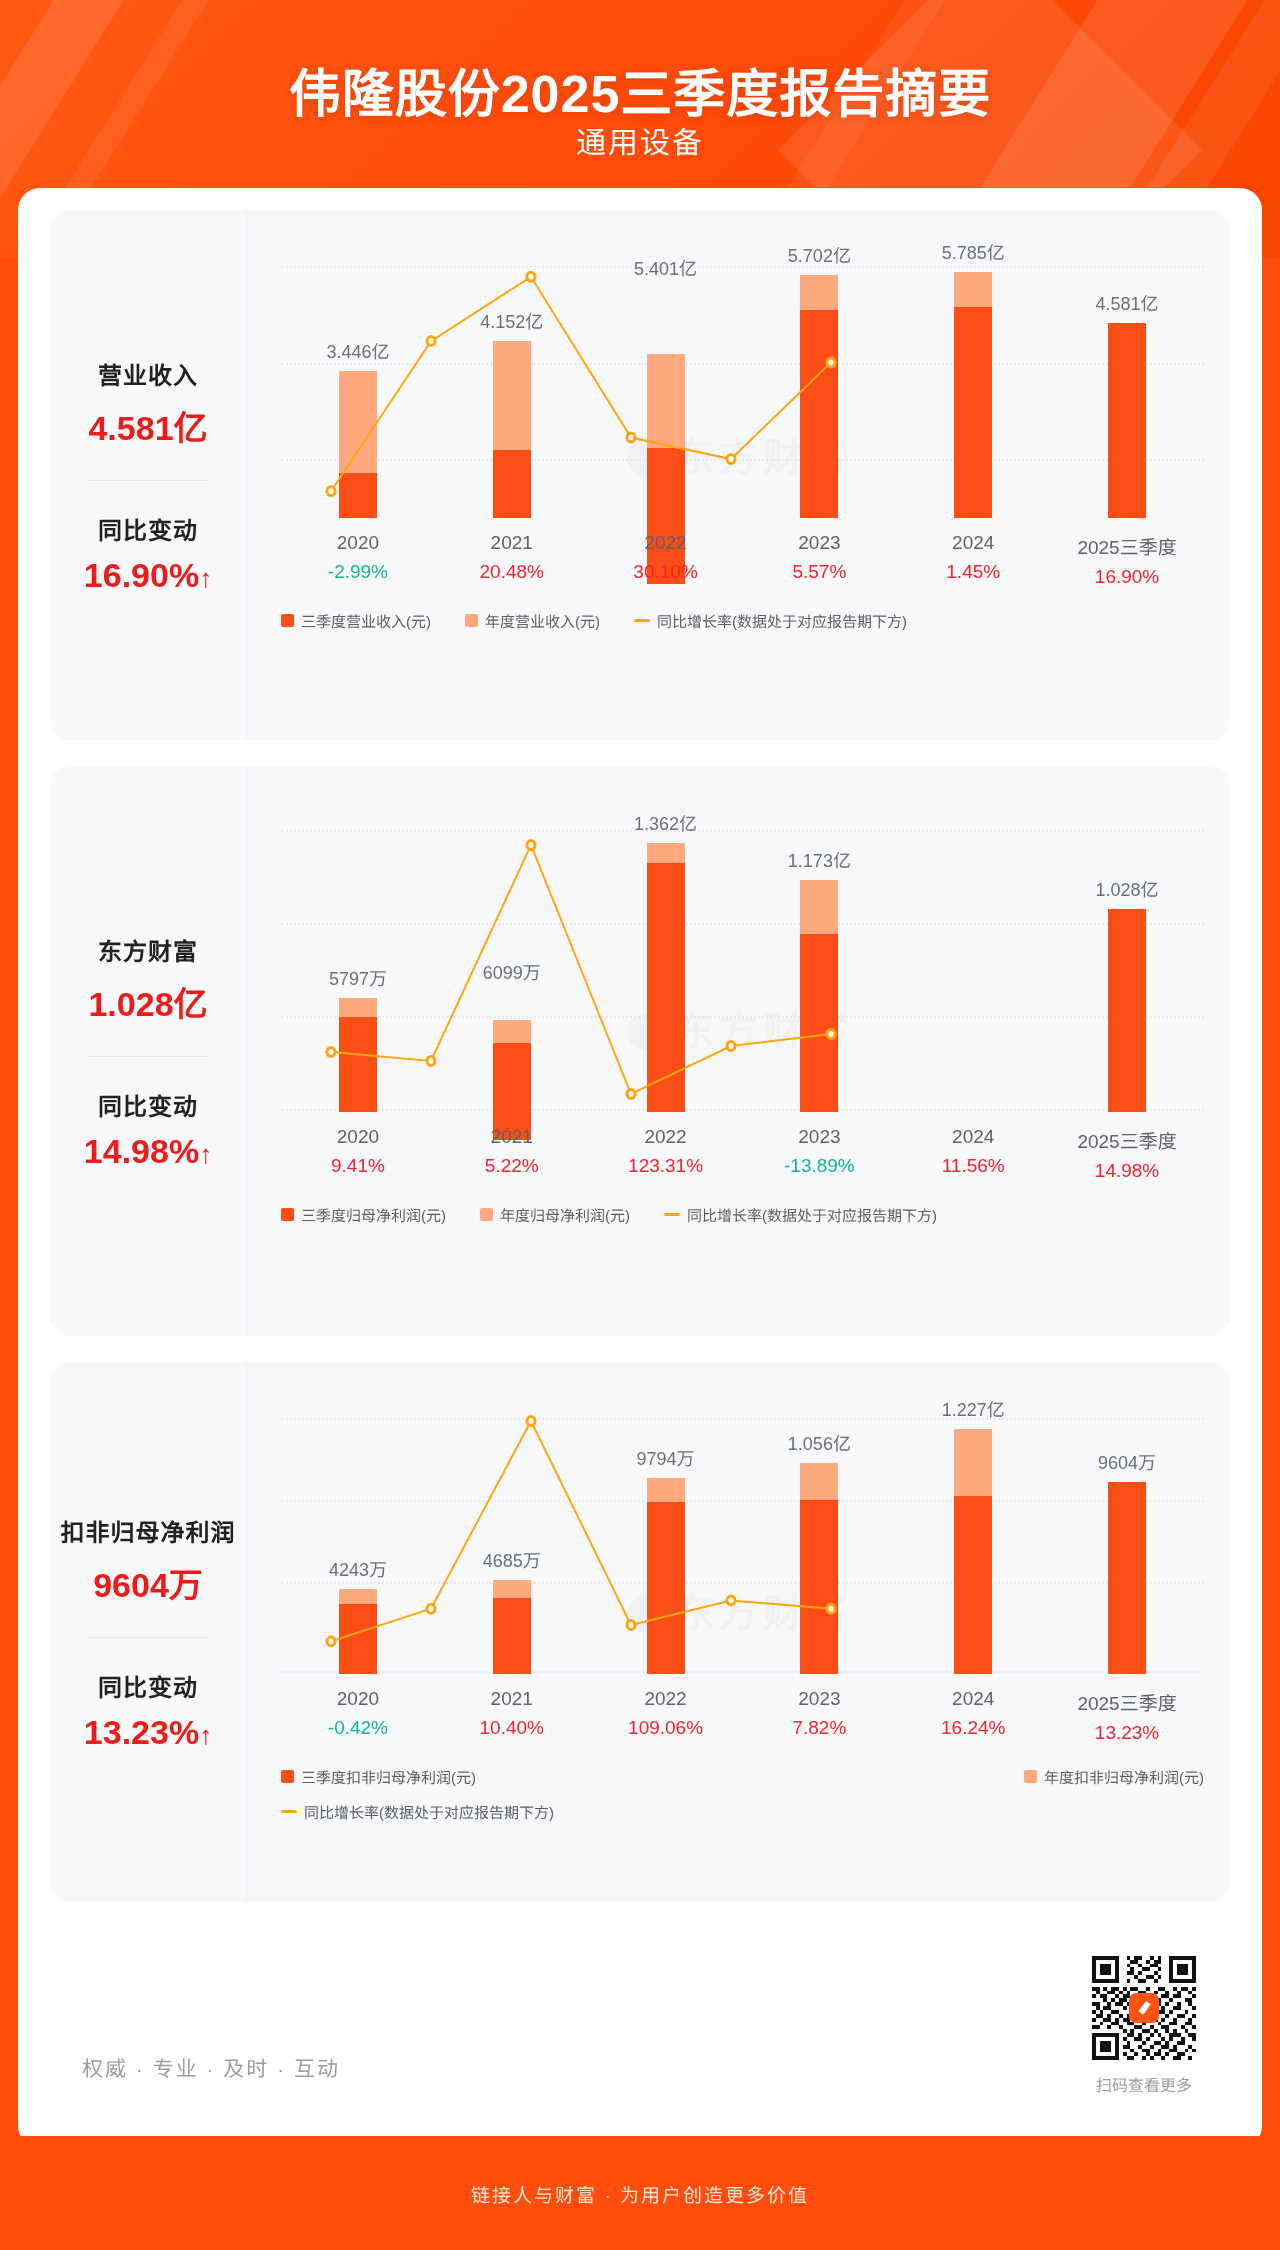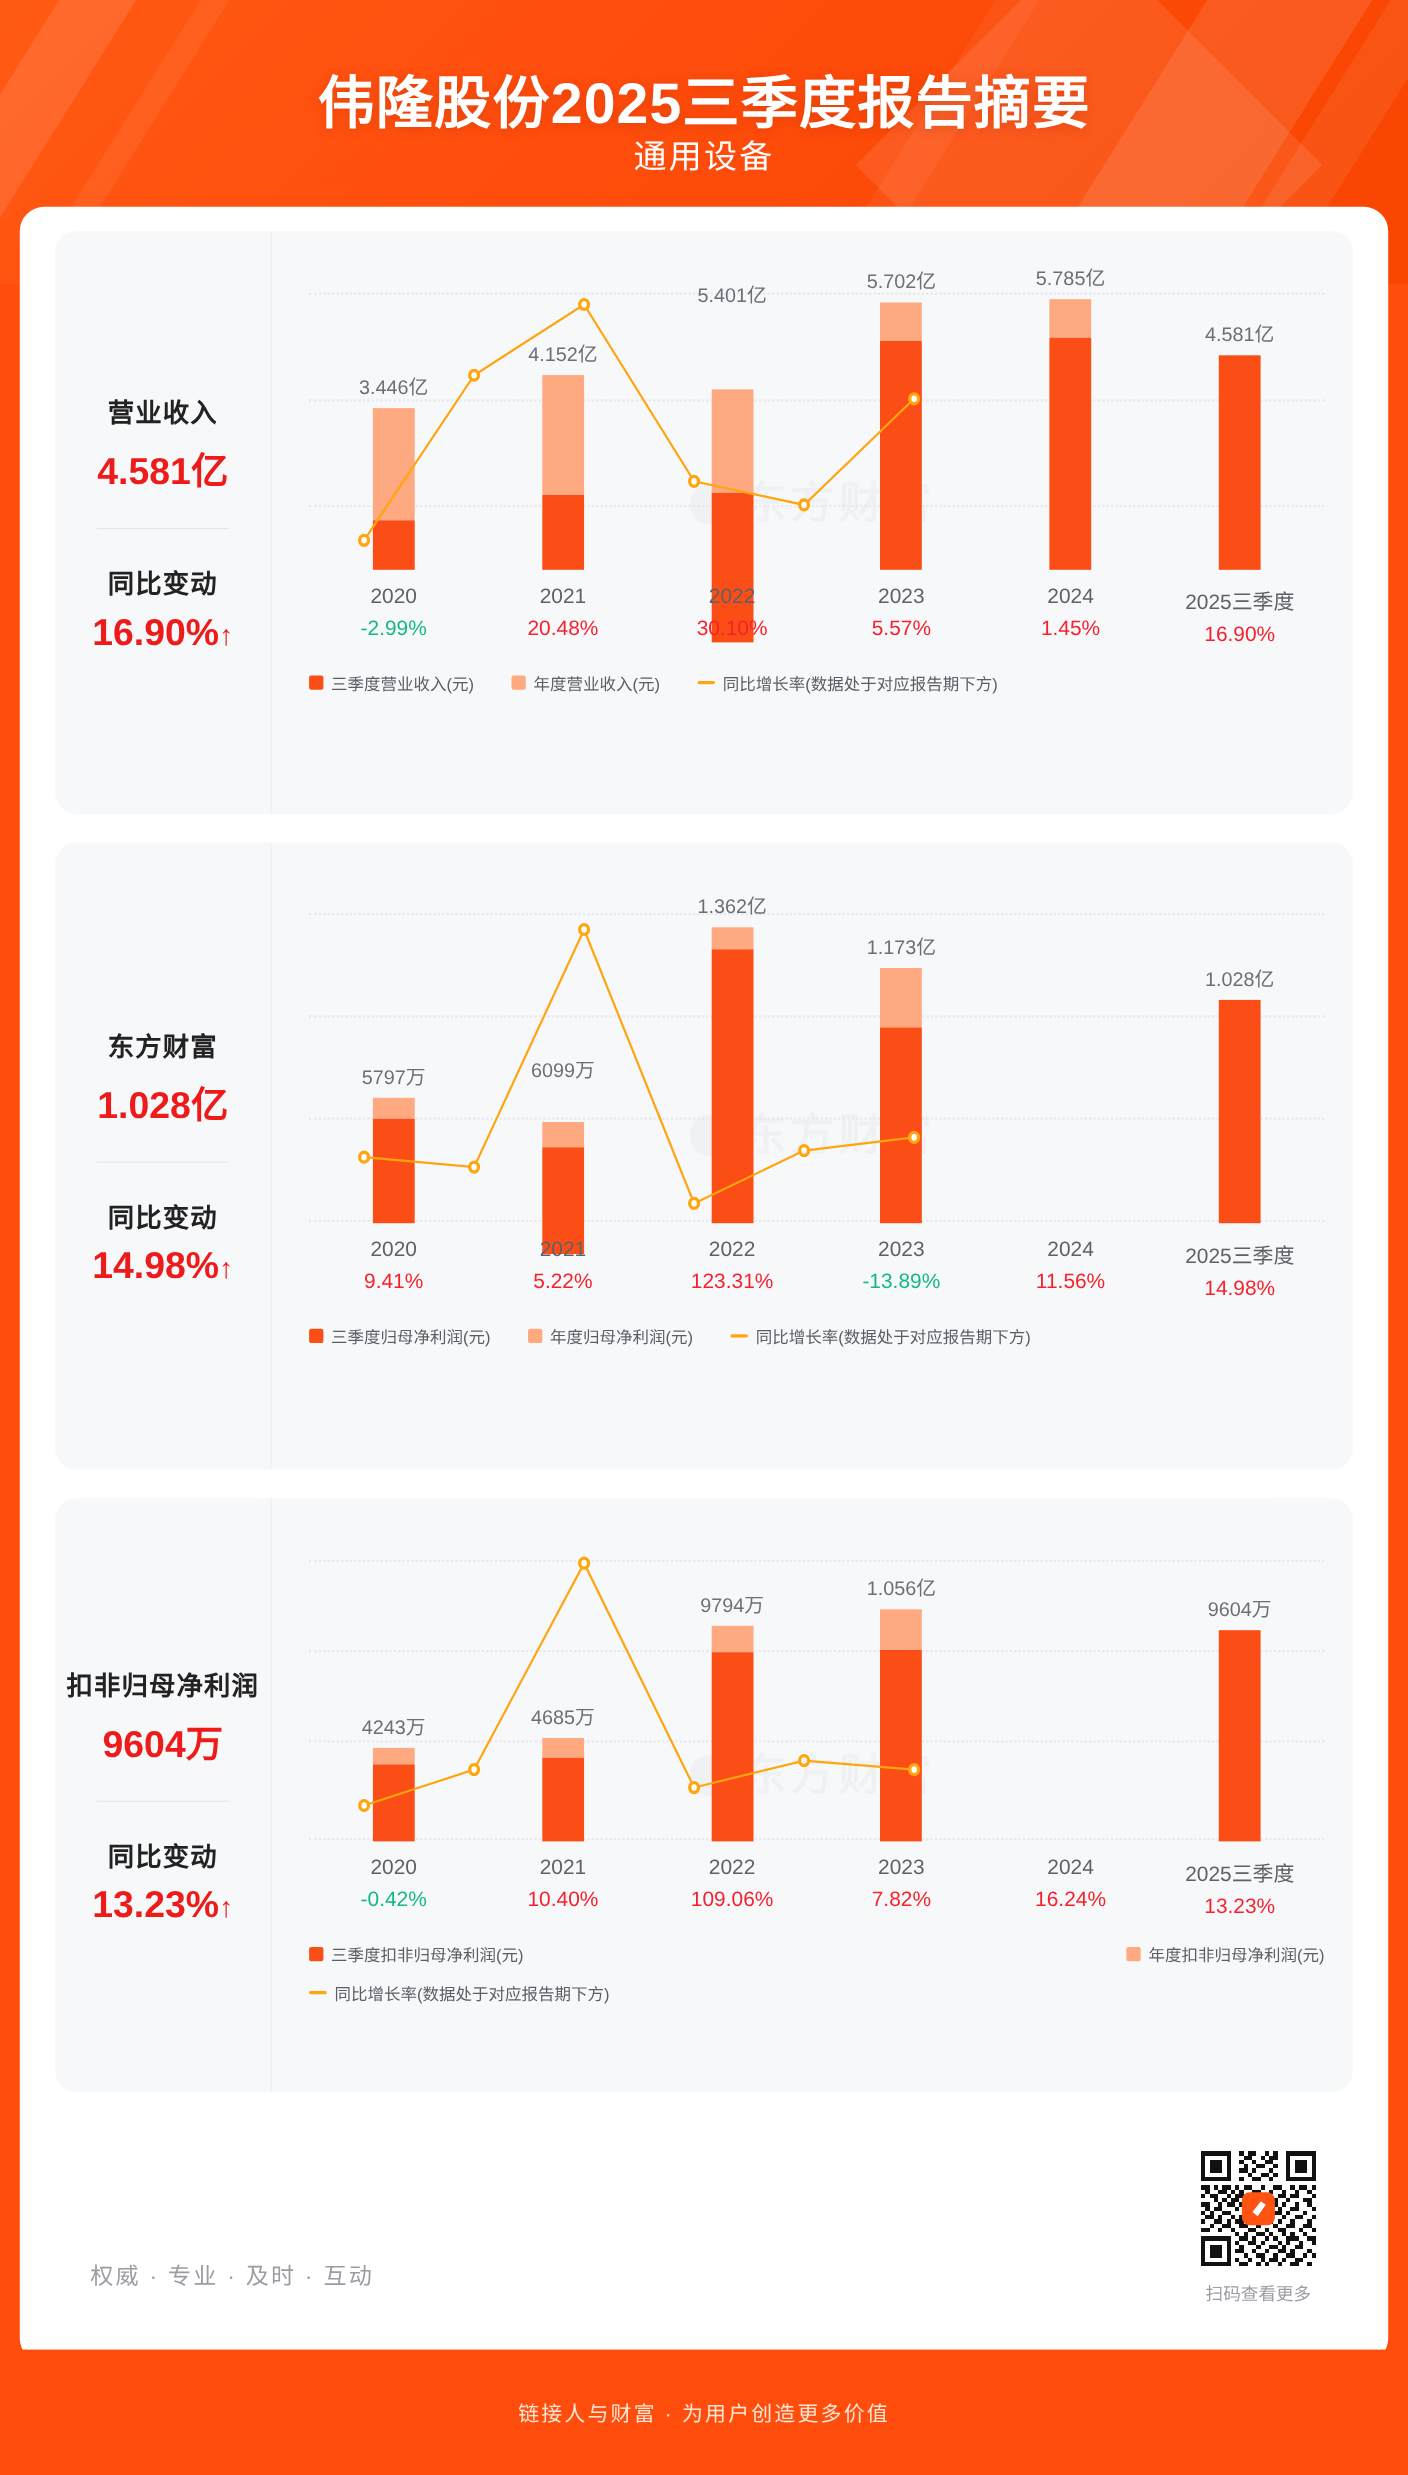--- a/index.html
+++ b/index.html
@@ -440,20 +440,27 @@
                 <div class="seg-year" style="height: 24px;"></div>
                 <div class="seg-q3" style="height: 172px;"></div>
                 <div class="bar-label" style="bottom: 204px;">9794万</div>
               </div>
             </div>
             <div class="colwrap" style="left: 49.998%;">
               <div class="bar" style="height: 211px;">
                 <div class="seg-year" style="height: 37px;"></div>
                 <div class="seg-q3" style="height: 174px;"></div>
                 <div class="bar-label" style="bottom: 219px;">1.056亿</div>
+              </div>
+            </div>
+            <div class="colwrap" style="left: 66.664%;">
+              <div class="bar" style="height: 245px;">
+                <div class="seg-year" style="height: 67px;"></div>
+                <div class="seg-q3" style="height: 178px;"></div>
+                <div class="bar-label" style="bottom: 253px;">1.227亿</div>
               </div>
             </div>
             <div class="colwrap" style="left: 83.33%;">
               <div class="bar" style="height: 192px;">
                 <div class="seg-q3" style="height: 192px;"></div>
                 <div class="bar-label" style="bottom: 200px;">9604万</div>
               </div>
             </div>
           </div>
           <svg class="lineoverlay" preserveAspectRatio="none" viewBox="0 0 600 272" style="top: 40px; height: 272px;">

